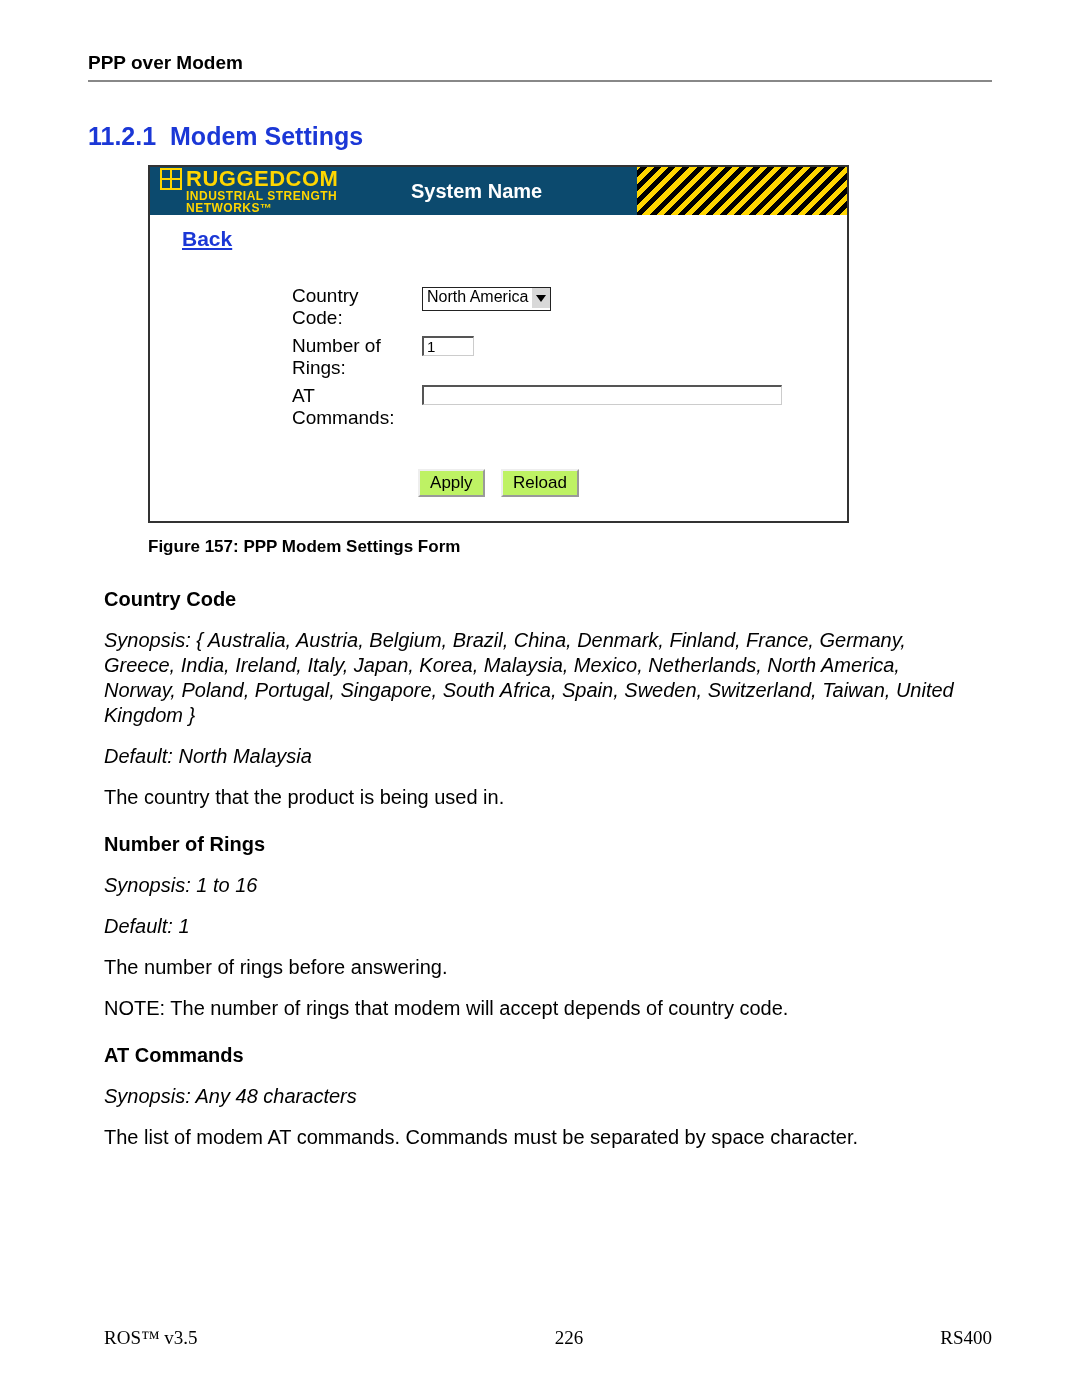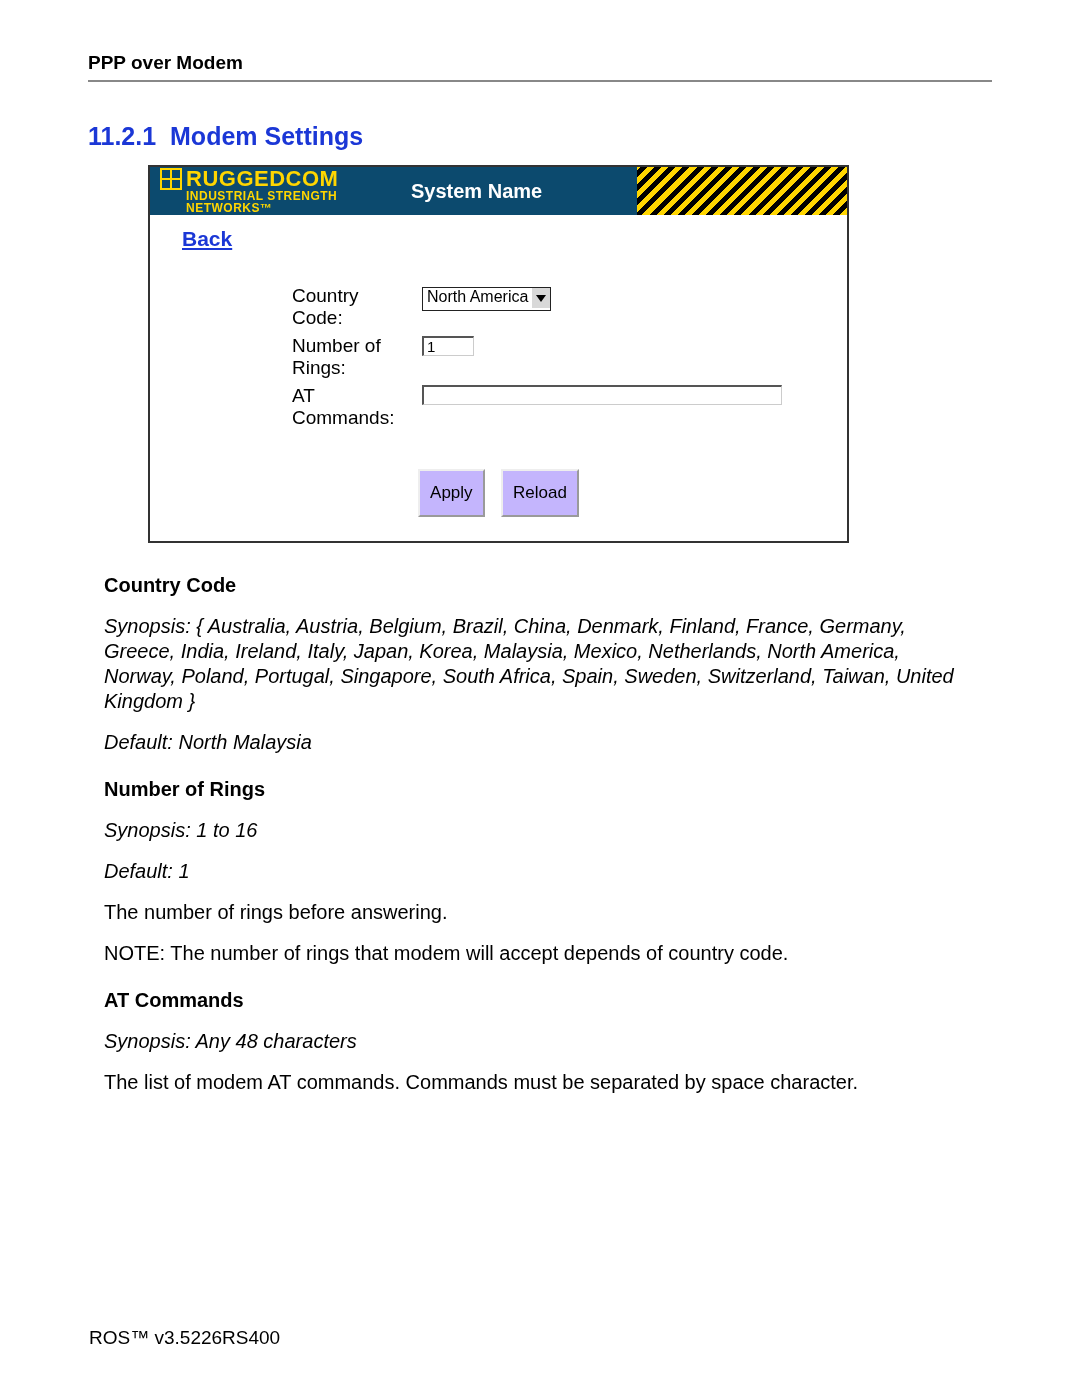--- a/index.html
+++ b/index.html
@@ -185,23 +185,23 @@
     background: #fff;
   }
   .in-small { width: 52px; }
   .in-wide { width: 360px; }
   .btn-row {
     text-align: center;
     margin-top: 36px;
   }
   .btn {
     display: inline-block;
-    background: #c4b5fd;
+    background: #bef264;
     border: 2px outset #eee;
-    padding: 12px 10px;
+    padding: 2px 10px;
     font-size: 17px;
     margin: 0 6px;
   }
   .caption {
     font-weight: bold;
     font-size: 17px;
     margin: 14px 0 0 60px;
   }
   .body-text {
     font-size: 20px;
@@ -209,24 +209,26 @@
     margin-top: 30px;
   }
   .body-text .bh { font-weight: bold; }
   .body-text .it { font-style: italic; }
   .body-text p { margin: 16px; }
   .block { margin-bottom: 22px; }
 
   .footer {
     position: absolute;
     bottom: 48px;
-    left: 89px;
+    left: 104px;
     right: 88px;
     font-size: 19px;
     display: flex;
+    justify-content: space-between;
+    font-family: Liberation Serif, serif;
   }
 </style>
 </head>
 <body>
 
 <div class="page">
 
   <div class="header-title">PPP over Modem</div>
   <hr class="hr">
 
@@ -282,26 +284,28 @@
       </tbody>
         </table>
 
       <div class="btn-row">
         <span class="btn">Apply</span>
         <span class="btn">Reload</span>
       </div>
     </div>
   </div>
 
+  <div class="caption">Figure 157: PPP Modem Settings Form</div>
 
   <div class="body-text">
     <div class="block">
       <p class="bh">Country Code</p>
       <p class="it">Synopsis: { Australia, Austria, Belgium, Brazil, China, Denmark, Finland, France, Germany, Greece, India, Ireland, Italy, Japan, Korea, Malaysia, Mexico, Netherlands, North America, Norway, Poland, Portugal, Singapore, South Africa, Spain, Sweden, Switzerland, Taiwan, United Kingdom }</p>
       <p class="it">Default: North Malaysia</p>
+      <p>The country that the product is being used in.</p>
     </div>
 
     <div class="block">
       <p class="bh">Number of Rings</p>
       <p class="it">Synopsis: 1 to 16</p>
       <p class="it">Default: 1</p>
       <p>The number of rings before answering.</p>
       <p>NOTE: The number of rings that modem will accept depends of country code.</p>
     </div>
 

